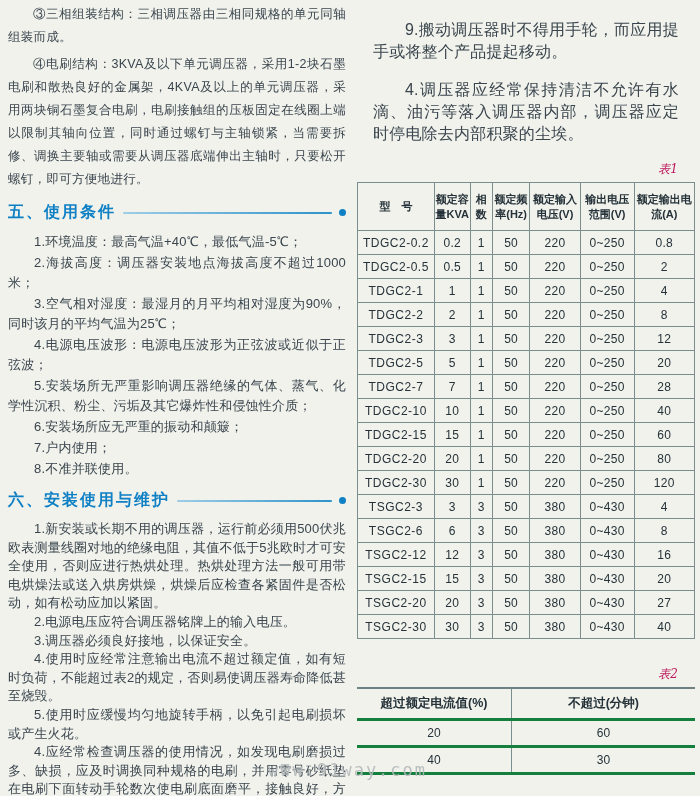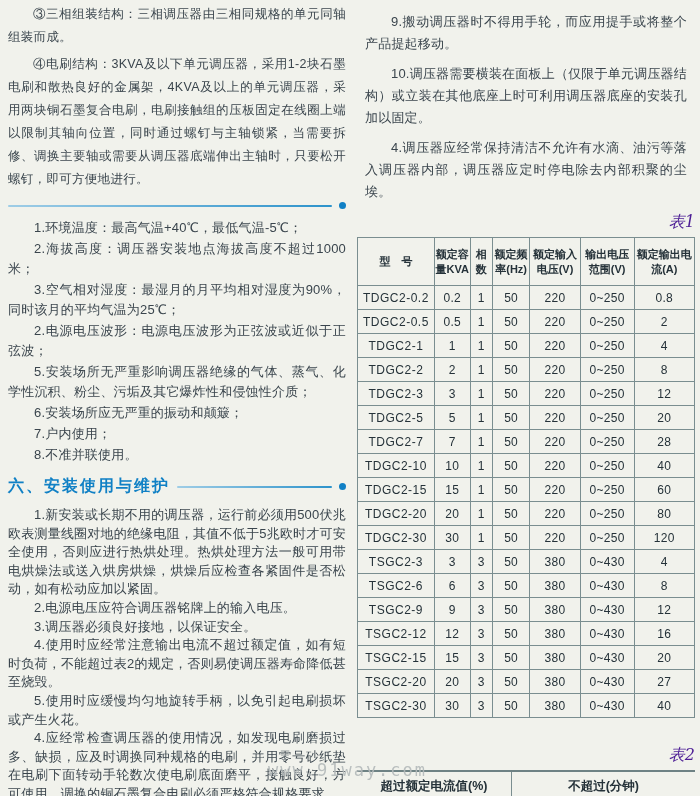--- a/index.html
+++ b/index.html
@@ -17,37 +17,37 @@
   .para{
     font-size:12.5px;line-height:23px;margin:0 0 4px 0;
     text-align:justify;text-indent:2em;letter-spacing:.3px;
   }
   .item{
     font-size:13px;line-height:20px;margin:0 0 1px 0;
     text-align:justify;text-indent:2em;letter-spacing:.2px;
   }
   .item-tight{line-height:18.6px;margin:0;}
   .item-r{
-    font-size:13px;line-height:22px;margin:8px;
+    font-size:16px;line-height:22px;margin:16px;
     text-align:justify;text-indent:2em;letter-spacing:.2px;
   }
   
   .sec-heading{display:flex;align-items:center;gap:7px;margin:11px 0 9px 0;}
   .sec-title{
     color:var(--heading-blue,#1080c5);
     font-weight:bold;font-size:16px;letter-spacing:2px;white-space:nowrap;
   }
   .sec-rule{flex:1;height:2px;border-radius:1px;
     background:linear-gradient(to right,#9fcde6,#2d93cb);}
   .sec-dot{width:7px;height:7px;border-radius:50%;
     background:var(--heading-blue,#1080c5);flex:0 0 auto;}
   
   .tbl-label{
     text-align:right;font-family:"DejaVu Serif",serif;font-style:italic;
-    font-size:16px;color:#4c1d95;margin:9px 0 4px 0;
+    font-size:12px;color:#be185d;margin:9px 17px 4px 0;
   }
   .tbl-label.second{margin-top:27px;}
   
   #table1{width:100%;border-collapse:collapse;table-layout:fixed;}
   #table1 th,#table1 td{
     border:1px solid #7a8e90;text-align:center;vertical-align:middle;
     color:#253239;
   }
   #table1 th{font-size:11px;font-weight:bold;padding:3px 0;height:41px;
     line-height:15px;word-break:break-all;}
@@ -82,28 +82,29 @@
 </head>
 <body style="background: rgb(241, 242, 236); color: rgb(58, 69, 77);">
 
 <div class="page">
 
   <div class="col-left">
     <p class="para">③三相组装结构：三相调压器由三相同规格的单元同轴组装而成。</p>
     <p class="para">④电刷结构：3KVA及以下单元调压器，采用1-2块石墨电刷和散热良好的金属架，4KVA及以上的单元调压器，采用两块铜石墨复合电刷，电刷接触组的压板固定在线圈上端以限制其轴向位置，同时通过螺钉与主轴锁紧，当需要拆修、调换主要轴或需要从调压器底端伸出主轴时，只要松开螺钉，即可方便地进行。</p>
 
     <div class="sec-heading">
+      <span class="sec-title">五、使用条件</span>
       <span class="sec-rule"></span>
       <span class="sec-dot"></span>
     </div>
     <div id="sec5-items">
         <p class="item">1.环境温度：最高气温+40℃，最低气温-5℃；</p>
         <p class="item">2.海拔高度：调压器安装地点海拔高度不超过1000米；</p>
         <p class="item">3.空气相对湿度：最湿月的月平均相对湿度为90%，同时该月的平均气温为25℃；</p>
-        <p class="item">2.电源电压波形：电源电压波形为正弦波或近似于正弦波；</p>
+        <p class="item">4.电源电压波形：电源电压波形为正弦波或近似于正弦波；</p>
         <p class="item">5.安装场所无严重影响调压器绝缘的气体、蒸气、化学性沉积、粉尘、污垢及其它爆炸性和侵蚀性介质；</p>
         <p class="item">6.安装场所应无严重的振动和颠簸；</p>
         <p class="item">7.户内使用；</p>
         <p class="item">8.不准并联使用。</p>
       </div>
 
     <div class="sec-heading">
       <span class="sec-title">六、安装使用与维护</span>
       <span class="sec-rule"></span>
       <span class="sec-dot"></span>
@@ -114,21 +115,20 @@
         <p class="item item-tight">3.调压器必须良好接地，以保证安全。</p>
         <p class="item item-tight">4.使用时应经常注意输出电流不超过额定值，如有短时负荷，不能超过表2的规定，否则易使调压器寿命降低甚至烧毁。</p>
         <p class="item item-tight">5.使用时应缓慢均匀地旋转手柄，以免引起电刷损坏或产生火花。</p>
         <p class="item item-tight">4.应经常检查调压器的使用情况，如发现电刷磨损过多、缺损，应及时调换同种规格的电刷，并用零号砂纸垫在电刷下面转动手轮数次使电刷底面磨平，接触良好，方可使用。调换的铜石墨复合电刷必须严格符合规格要求。</p>
       </div>
   </div>
 
   <div class="col-right">
     <div id="right-items">
         <p class="item-r">9.搬动调压器时不得用手轮，而应用提手或将整个产品提起移动。</p>
-        <p class="item-r">10.调压器需要横装在面板上（仅限于单元调压器结构）或立装在其他底座上时可利用调压器底座的安装孔加以固定。</p>
         <p class="item-r">4.调压器应经常保持清洁不允许有水滴、油污等落入调压器内部，调压器应定时停电除去内部积聚的尘埃。</p>
       </div>
 
     <div class="tbl-label">表1</div>
     <table id="table1">
       <thead>
           <tr id="table1-head">
             <th>型　号</th>
             <th>额定容量KVA</th>
             <th>相数</th>
@@ -250,29 +250,20 @@
           <tr>
             <td>TSGC2-6</td>
             <td>6</td>
             <td>3</td>
             <td>50</td>
             <td>380</td>
             <td>0~430</td>
             <td>8</td>
           </tr>
           <tr>
-            <td>TSGC2-9</td>
-            <td>9</td>
-            <td>3</td>
-            <td>50</td>
-            <td>380</td>
-            <td>0~430</td>
-            <td>12</td>
-          </tr>
-          <tr>
             <td>TSGC2-12</td>
             <td>12</td>
             <td>3</td>
             <td>50</td>
             <td>380</td>
             <td>0~430</td>
             <td>16</td>
           </tr>
           <tr>
             <td>TSGC2-15</td>

